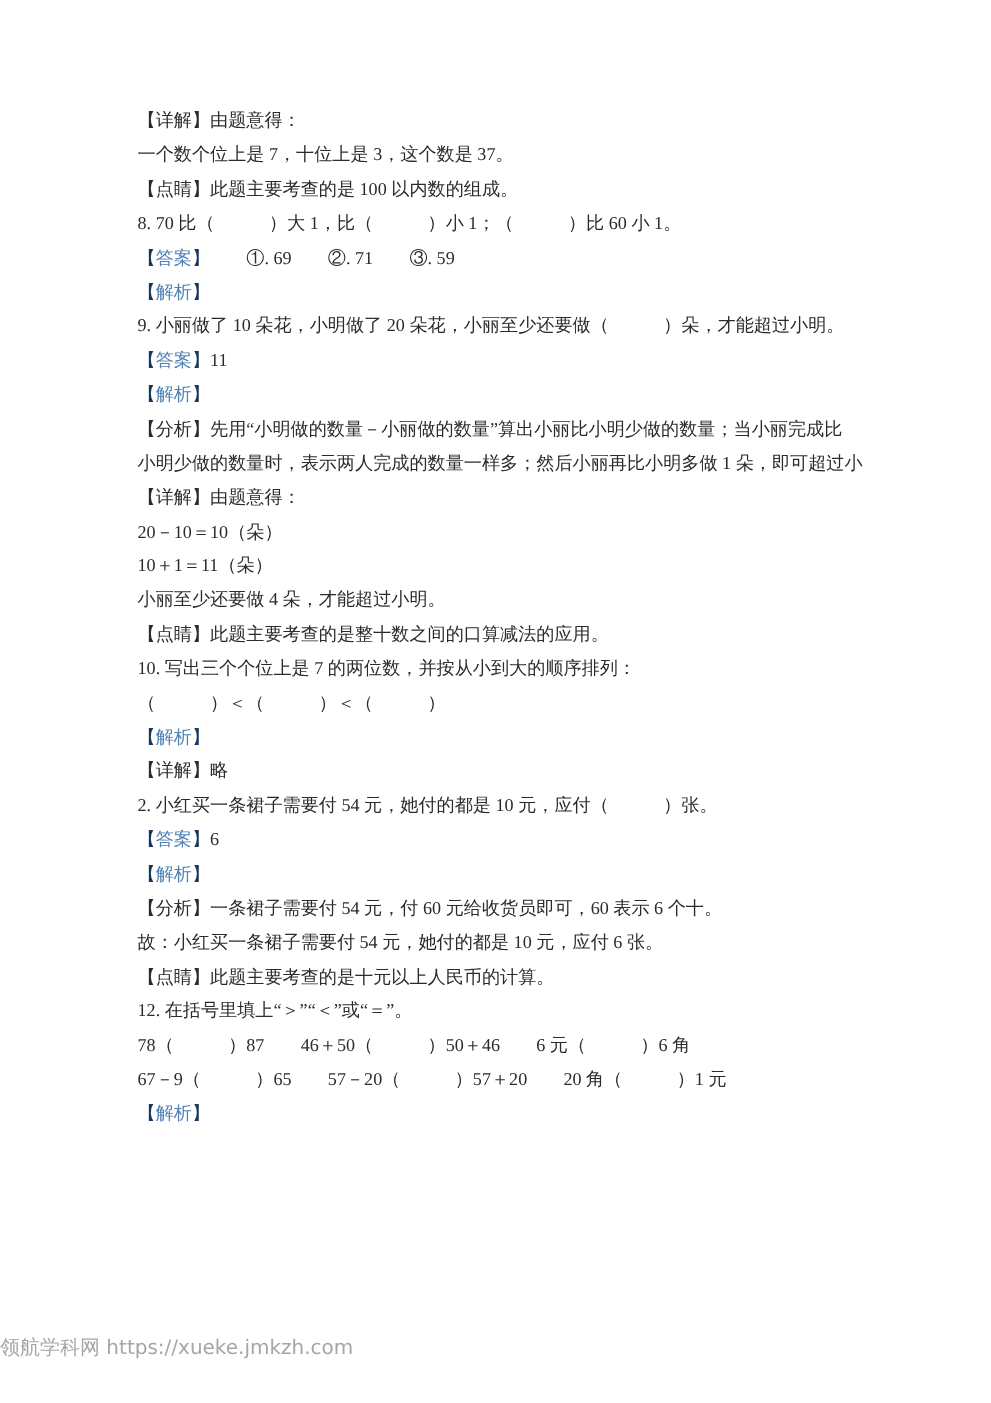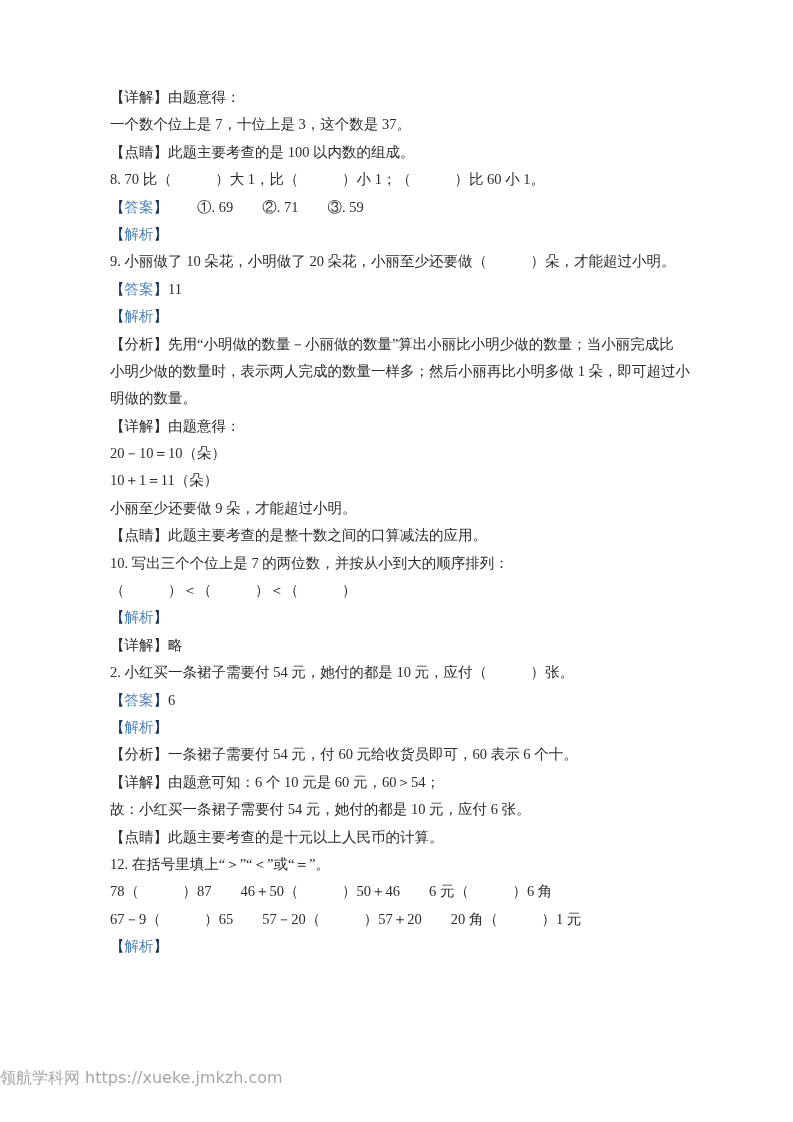--- a/index.html
+++ b/index.html
@@ -45,35 +45,33 @@
       <div class="doc-line"><span class="line-text">一个数个位上是 7，十位上是 3，这个数是 37。</span></div>
       <div class="doc-line"><span class="line-text">【点睛】此题主要考查的是 100 以内数的组成。</span></div>
       <div class="doc-line"><span class="line-text">8. 70 比（　　　）大 1，比（　　　）小 1；（　　　）比 60 小 1。</span></div>
       <div class="doc-line"><span class="lbl-bracket">【</span><span class="lbl-text">答案</span><span class="lbl-bracket">】</span><span class="line-text">　　①. 69　　②. 71　　③. 59</span></div>
       <div class="doc-line"><span class="lbl-bracket">【</span><span class="lbl-text">解析</span><span class="lbl-bracket">】</span><span class="line-text"></span></div>
       <div class="doc-line"><span class="line-text">9. 小丽做了 10 朵花，小明做了 20 朵花，小丽至少还要做（　　　）朵，才能超过小明。</span></div>
       <div class="doc-line"><span class="lbl-bracket">【</span><span class="lbl-text">答案</span><span class="lbl-bracket">】</span><span class="line-text">11</span></div>
       <div class="doc-line"><span class="lbl-bracket">【</span><span class="lbl-text">解析</span><span class="lbl-bracket">】</span><span class="line-text"></span></div>
       <div class="doc-line"><span class="line-text">【分析】先用“小明做的数量－小丽做的数量”算出小丽比小明少做的数量；当小丽完成比</span></div>
       <div class="doc-line"><span class="line-text">小明少做的数量时，表示两人完成的数量一样多；然后小丽再比小明多做 1 朵，即可超过小</span></div>
-      <div class="doc-line"><span class="line-text">明做的数量。</span></div>
       <div class="doc-line"><span class="line-text">【详解】由题意得：</span></div>
       <div class="doc-line"><span class="line-text">20－10＝10（朵）</span></div>
       <div class="doc-line"><span class="line-text">10＋1＝11（朵）</span></div>
-      <div class="doc-line"><span class="line-text">小丽至少还要做 9 朵，才能超过小明。</span></div>
+      <div class="doc-line"><span class="line-text">小丽至少还要做 4 朵，才能超过小明。</span></div>
       <div class="doc-line"><span class="line-text">【点睛】此题主要考查的是整十数之间的口算减法的应用。</span></div>
       <div class="doc-line"><span class="line-text">10. 写出三个个位上是 7 的两位数，并按从小到大的顺序排列：</span></div>
       <div class="doc-line"><span class="line-text">（　　　）＜（　　　）＜（　　　）</span></div>
       <div class="doc-line"><span class="lbl-bracket">【</span><span class="lbl-text">解析</span><span class="lbl-bracket">】</span><span class="line-text"></span></div>
       <div class="doc-line"><span class="line-text">【详解】略</span></div>
       <div class="doc-line"><span class="line-text">2. 小红买一条裙子需要付 54 元，她付的都是 10 元，应付（　　　）张。</span></div>
       <div class="doc-line"><span class="lbl-bracket">【</span><span class="lbl-text">答案</span><span class="lbl-bracket">】</span><span class="line-text">6</span></div>
       <div class="doc-line"><span class="lbl-bracket">【</span><span class="lbl-text">解析</span><span class="lbl-bracket">】</span><span class="line-text"></span></div>
       <div class="doc-line"><span class="line-text">【分析】一条裙子需要付 54 元，付 60 元给收货员即可，60 表示 6 个十。</span></div>
-      <div class="doc-line"><span class="line-text">【详解】由题意可知：6 个 10 元是 60 元，60＞54；</span></div>
       <div class="doc-line"><span class="line-text">故：小红买一条裙子需要付 54 元，她付的都是 10 元，应付 6 张。</span></div>
       <div class="doc-line"><span class="line-text">【点睛】此题主要考查的是十元以上人民币的计算。</span></div>
       <div class="doc-line"><span class="line-text">12. 在括号里填上“＞”“＜”或“＝”。</span></div>
       <div class="doc-line"><span class="line-text">78（　　　）87　　46＋50（　　　）50＋46　　6 元（　　　）6 角</span></div>
       <div class="doc-line"><span class="line-text">67－9（　　　）65　　57－20（　　　）57＋20　　20 角（　　　）1 元</span></div>
       <div class="doc-line"><span class="lbl-bracket">【</span><span class="lbl-text">解析</span><span class="lbl-bracket">】</span><span class="line-text"></span></div>
     </main>
   <footer class="footer">
     <span>领航学科网 https://xueke.jmkzh.com</span>
   </footer>

